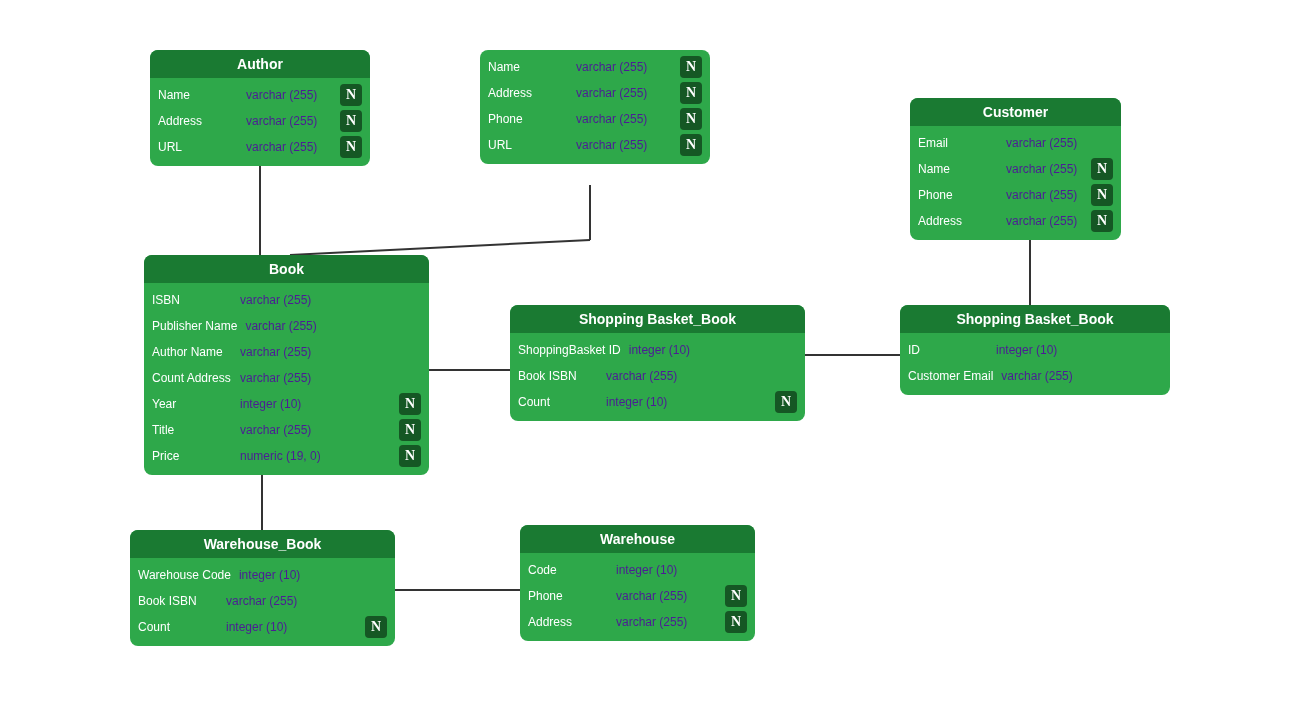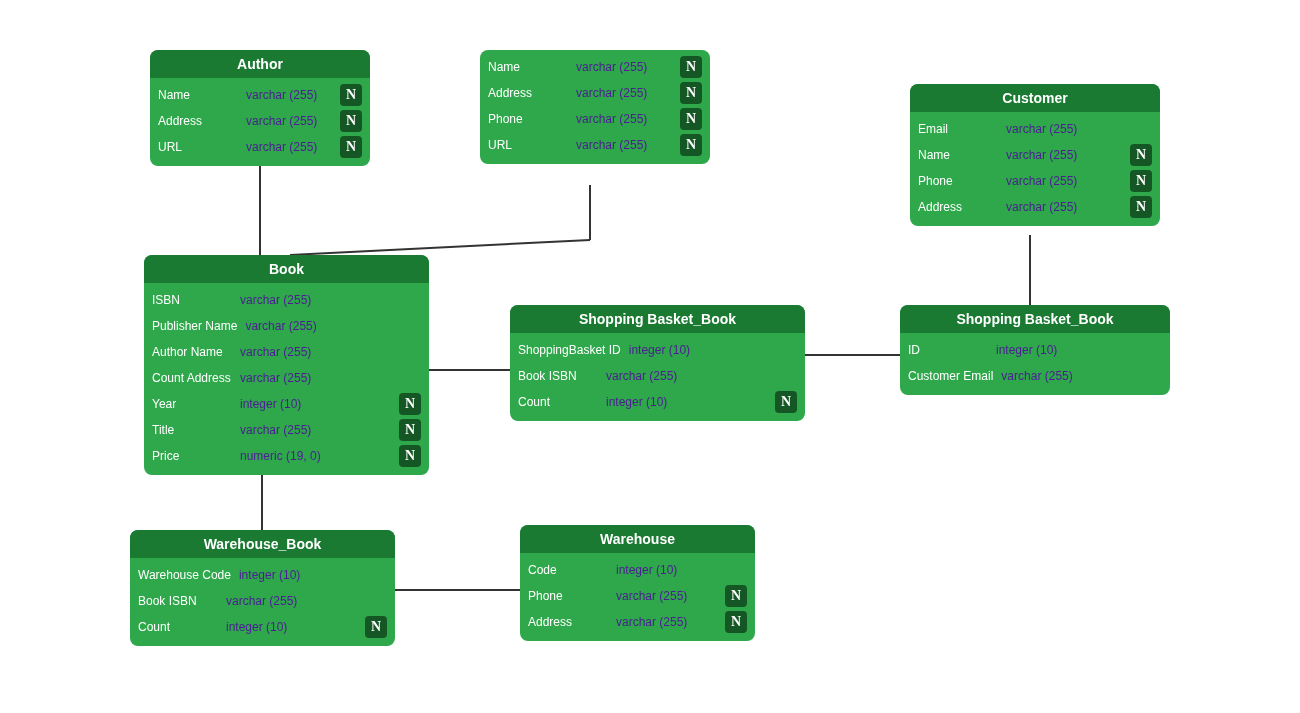--- a/index.html
+++ b/index.html
@@ -157,21 +157,21 @@
         <span class="null-badge">N</span>
       </div>
       <div class="entity-row">
         <span class="field-name">URL</span>
         <span class="field-type">varchar (255)</span>
         <span class="null-badge">N</span>
       </div>
     </div>
   </div>
 
-  <div class="entity" style="left:910px; top:84px; width:250px;">
+  <div class="entity" style="left:910px; top:98px; width:211px;">
     <div class="entity-header">
       <span>Customer</span>
     </div>
     <div class="entity-body">
       <div class="entity-row">
         <span class="field-name">Email</span>
         <span class="field-type">varchar (255)</span>
         <span class="spacer-badge"></span>
       </div>
       <div class="entity-row">

